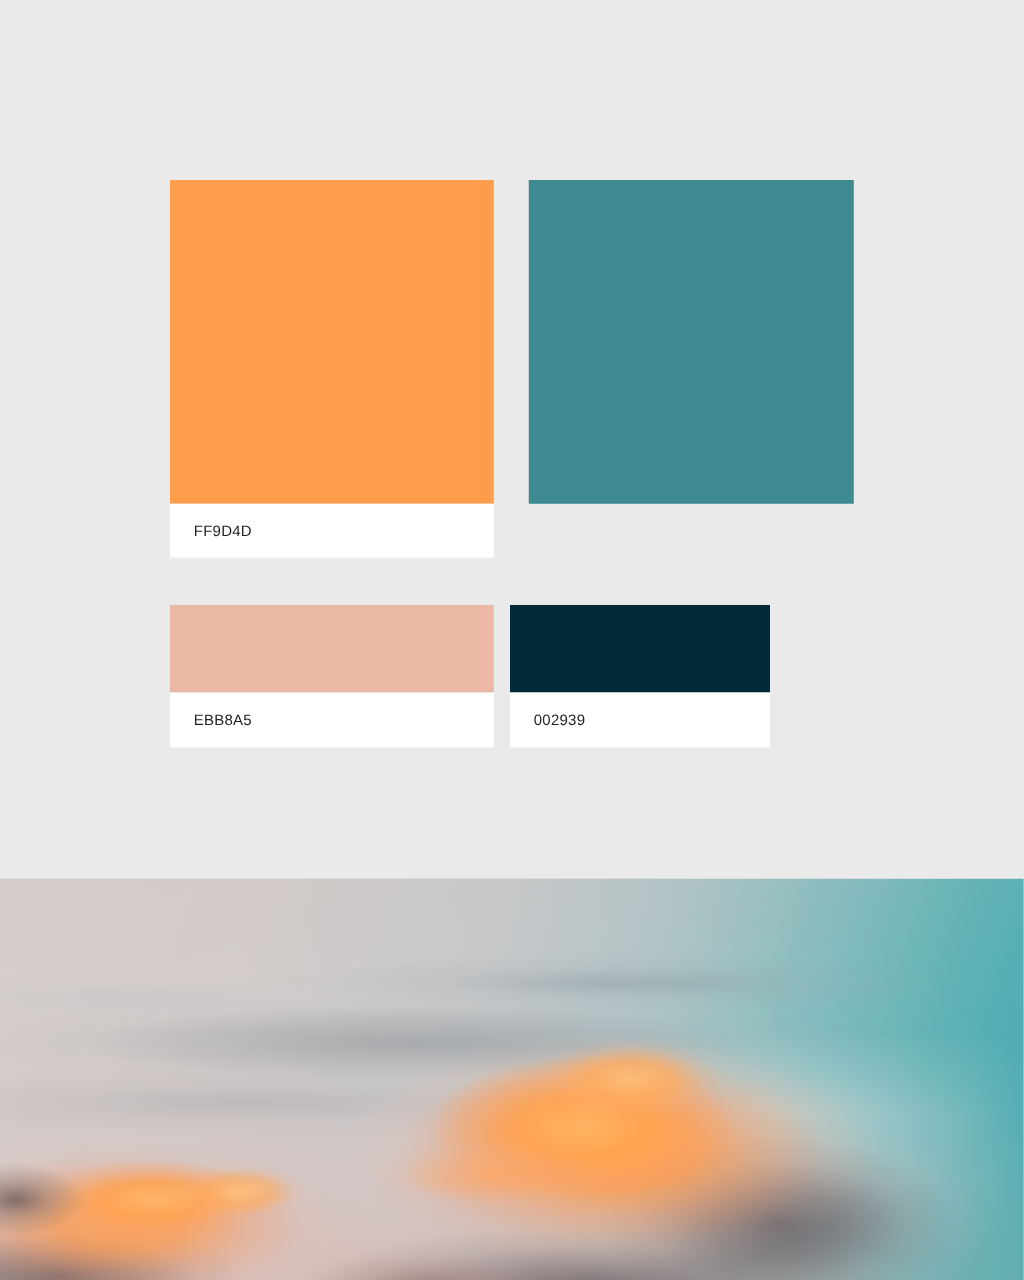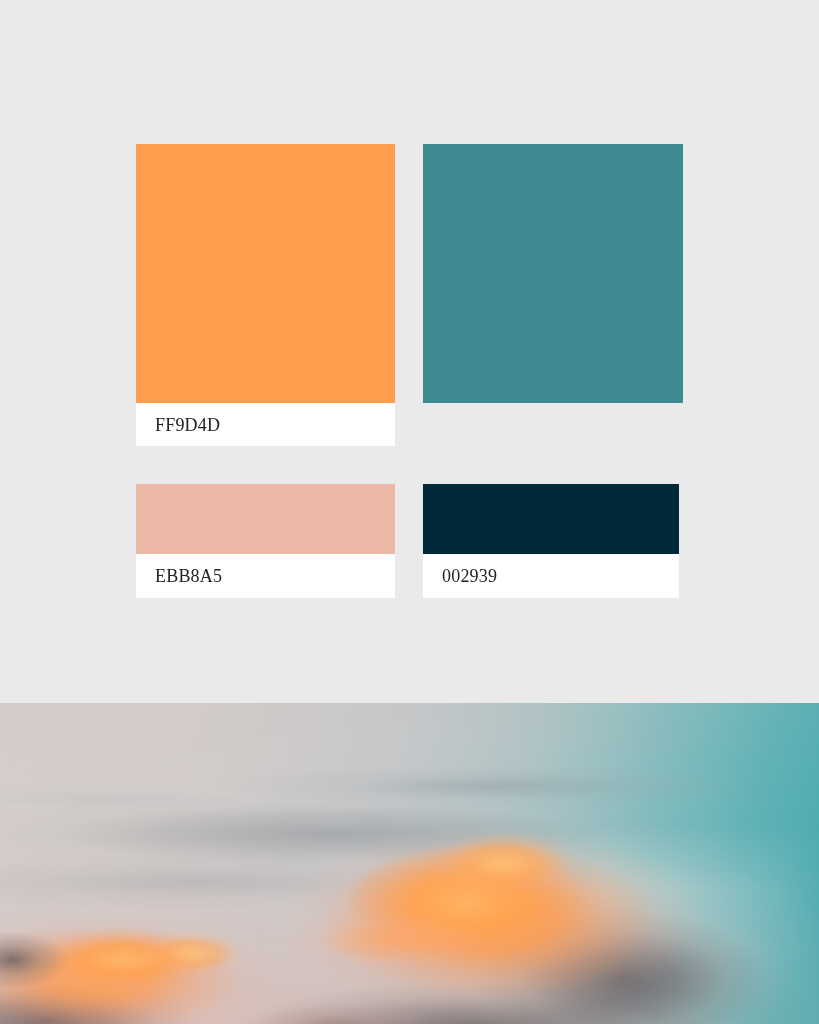--- a/index.html
+++ b/index.html
@@ -45,40 +45,40 @@
 
   .swatch-label-bar {
     width: 100%;
     background: #ffffff;
     box-sizing: border-box;
     display: flex;
     align-items: center;
   }
 
   .swatch-hex {
-    font-family: Liberation Serif, serif;
-    font-size: 18px;
+    font-family: Liberation Sans, sans-serif;
+    font-size: 12px;
     line-height: 1;
     letter-spacing: 0.2px;
     color: #232323;
     padding-left: 19px;
     white-space: nowrap;
   }
 
   
   .card-r1 .swatch-chip  { height: 259px; }
   .card-r1 .swatch-label-bar { height: 43px; }
   
   .card-r2 .swatch-chip  { height: 70px; }
   .card-r2 .swatch-label-bar { height: 44px; }
 
   #card-orange { left: 136px; top: 144px; width: 259px; }
   #card-teal   { left: 423px; top: 144px; width: 260px; }
   #card-peach  { left: 136px; top: 484px; width: 259px; }
-  #card-navy   { left: 423px; top: 484px; width: 256px; }
+  #card-navy   { left: 408px; top: 484px; width: 208px; }
 
   
   .photo-section {
     position: absolute;
     left: 0;
     top: 703px;
     width: 819px;
     height: 321px;
     overflow: hidden;
     background: #b9c4c6;

